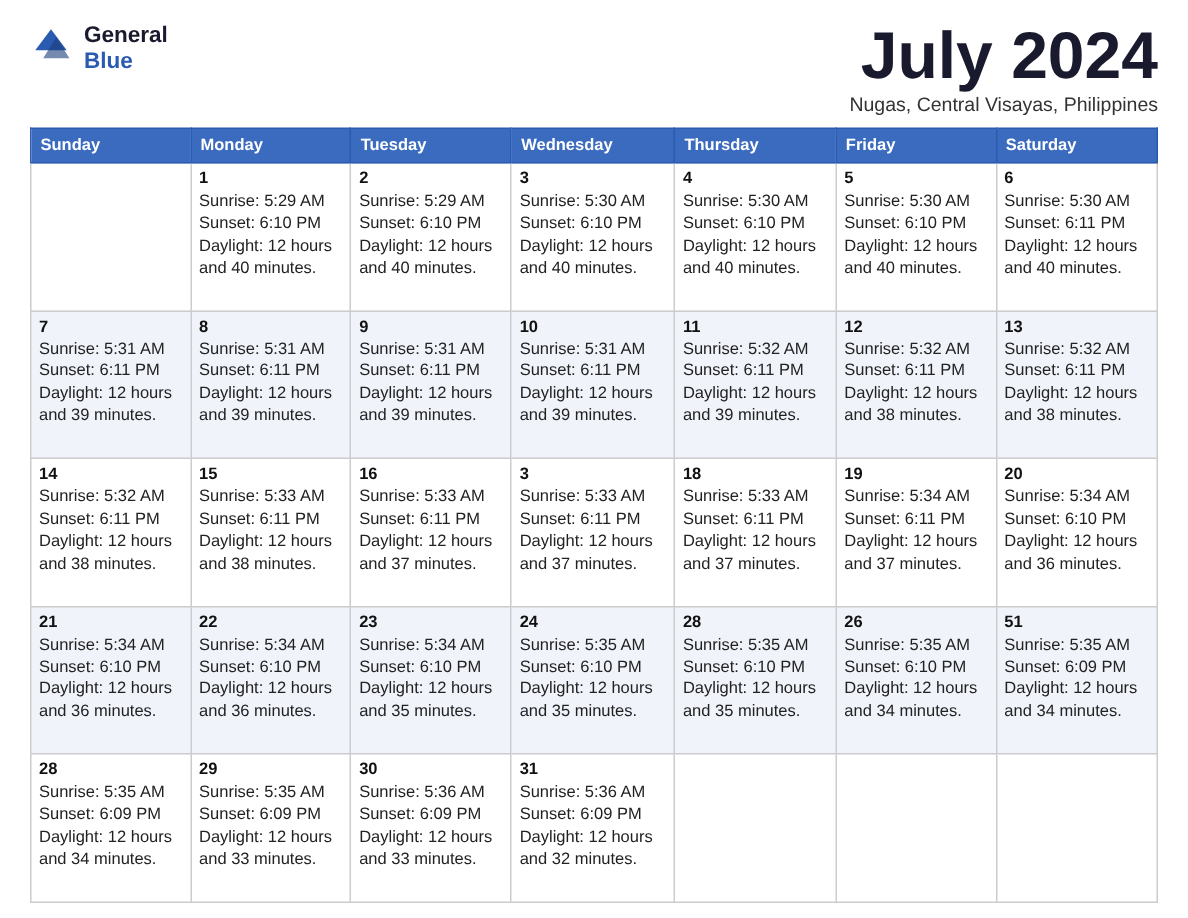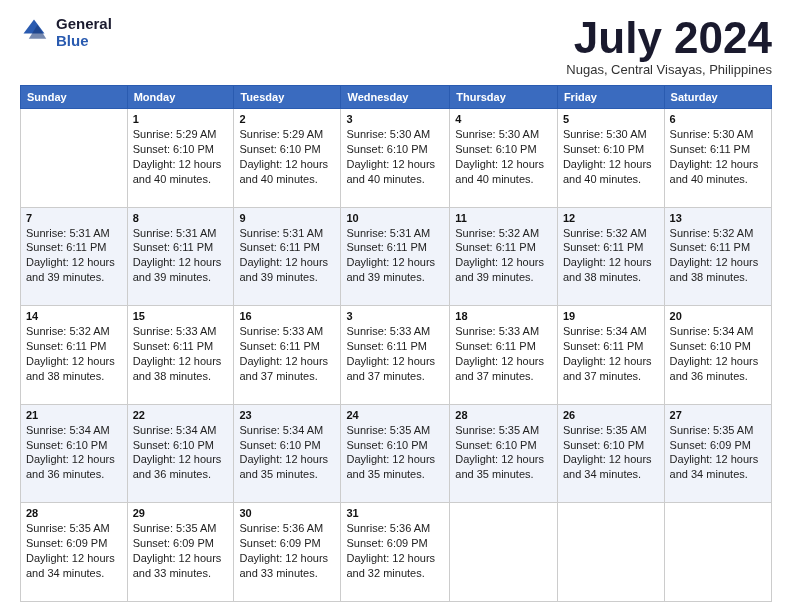--- a/index.html
+++ b/index.html
@@ -242,21 +242,21 @@
           </td>
           <td>
             <span class="day-number">28</span>
             <div class="cell-text">Sunrise: 5:35 AM<br>Sunset: 6:10 PM<br>Daylight: 12 hours<br>and 35 minutes.</div>
           </td>
           <td>
             <span class="day-number">26</span>
             <div class="cell-text">Sunrise: 5:35 AM<br>Sunset: 6:10 PM<br>Daylight: 12 hours<br>and 34 minutes.</div>
           </td>
           <td>
-            <span class="day-number">27</span>
+            <span class="day-number">51</span>
             <div class="cell-text">Sunrise: 5:35 AM<br>Sunset: 6:09 PM<br>Daylight: 12 hours<br>and 34 minutes.</div>
           </td>
         </tr>
         <tr>
           <td>
             <span class="day-number">28</span>
             <div class="cell-text">Sunrise: 5:35 AM<br>Sunset: 6:09 PM<br>Daylight: 12 hours<br>and 34 minutes.</div>
           </td>
           <td>
             <span class="day-number">29</span>

